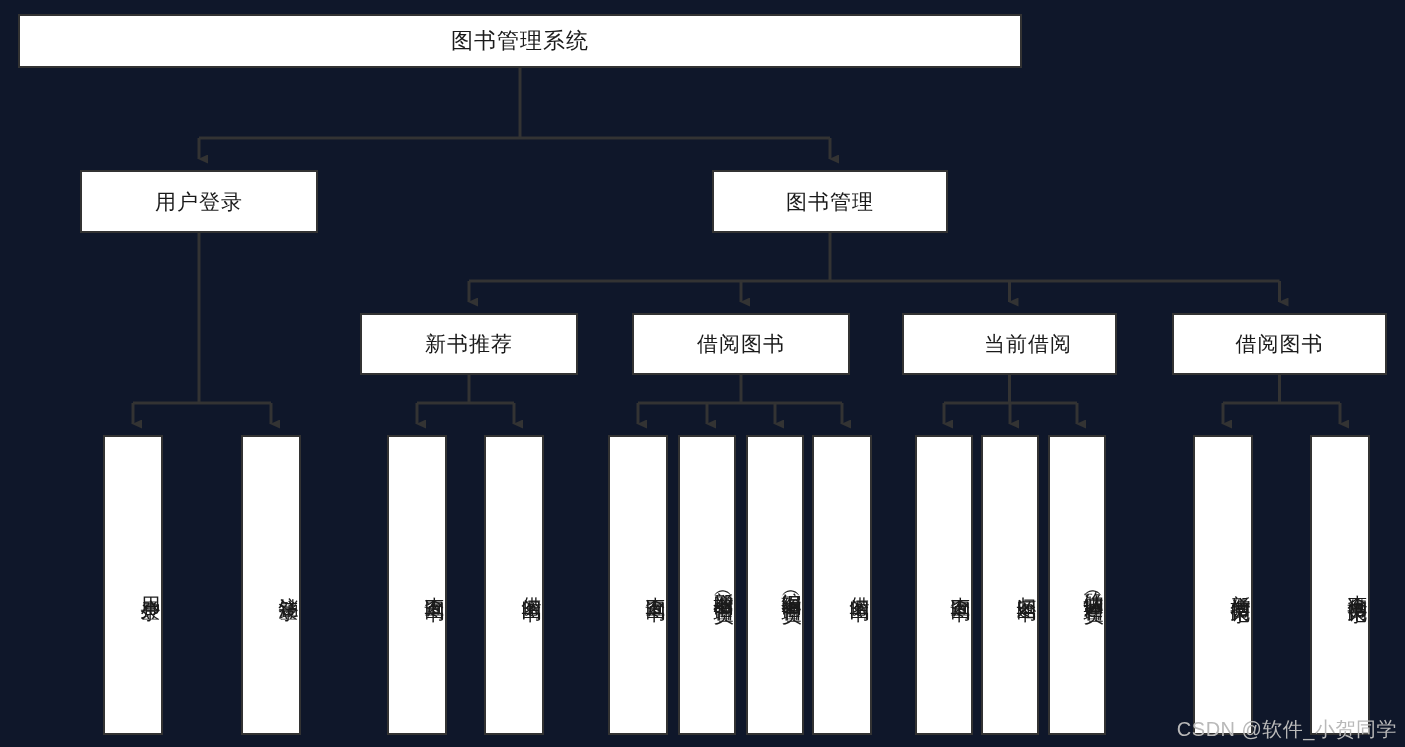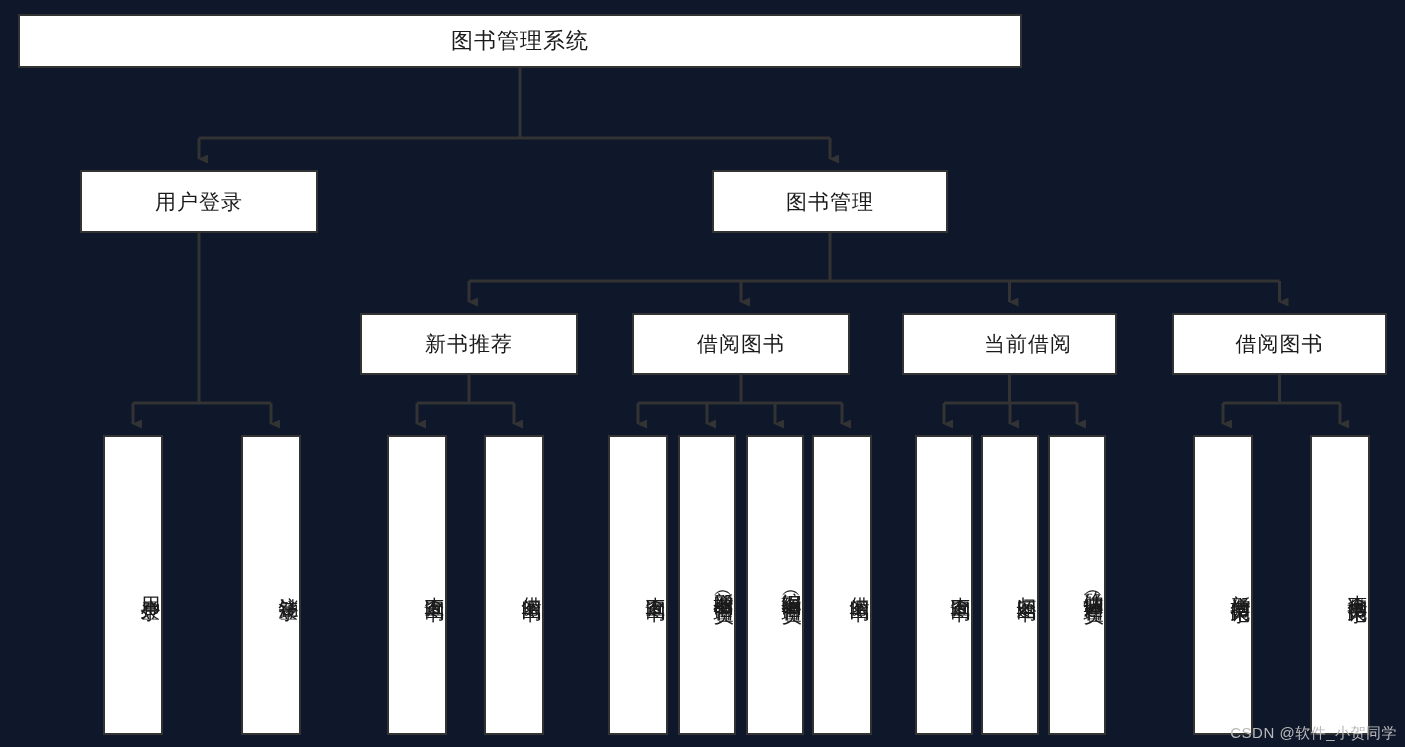--- a/index.html
+++ b/index.html
@@ -54,21 +54,21 @@
     text-orientation: upright;
     display: block;
   }
   .node.root {
     font-size: 22px;
   }
   #watermark {
     position: absolute;
     right: 8px;
     bottom: 4px;
-    font-size: 15px;
+    font-size: 20px;
     color: #b9b9b9;
     letter-spacing: 0.5px;
     white-space: nowrap;
     pointer-events: none;
   }
 </style>
 </head>
 <body>
 
 <div id="canvas">

